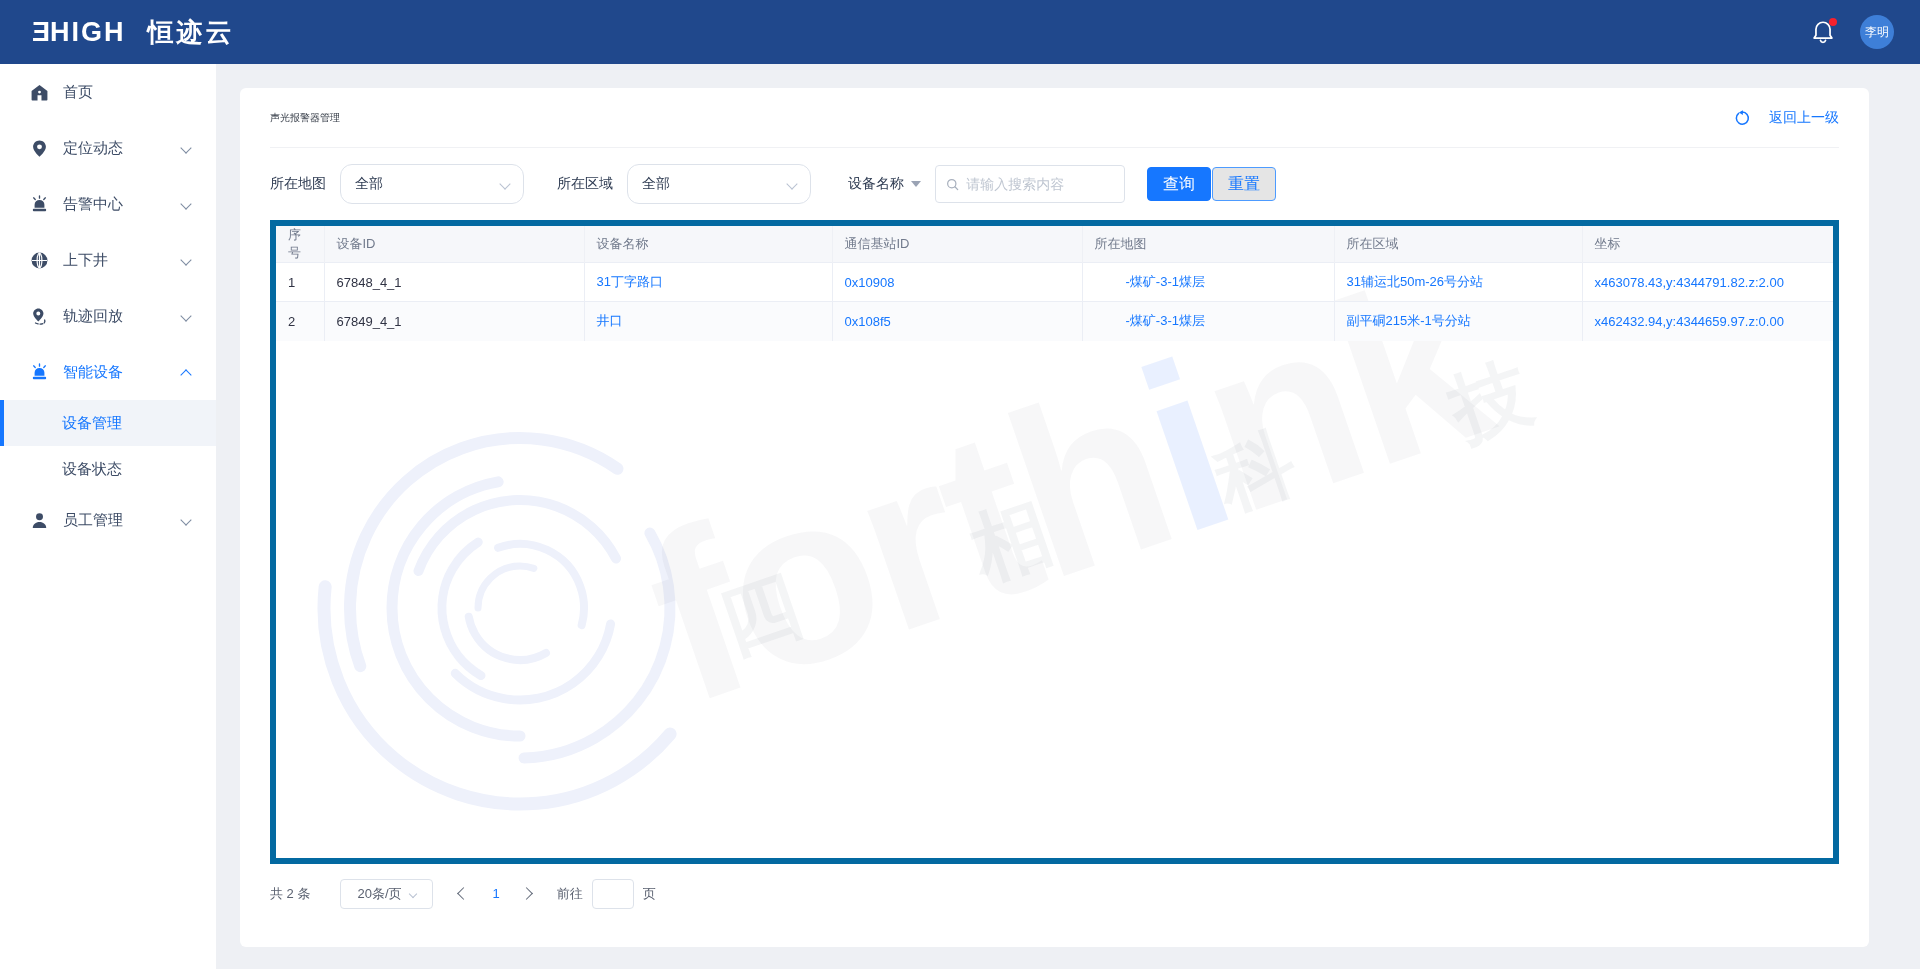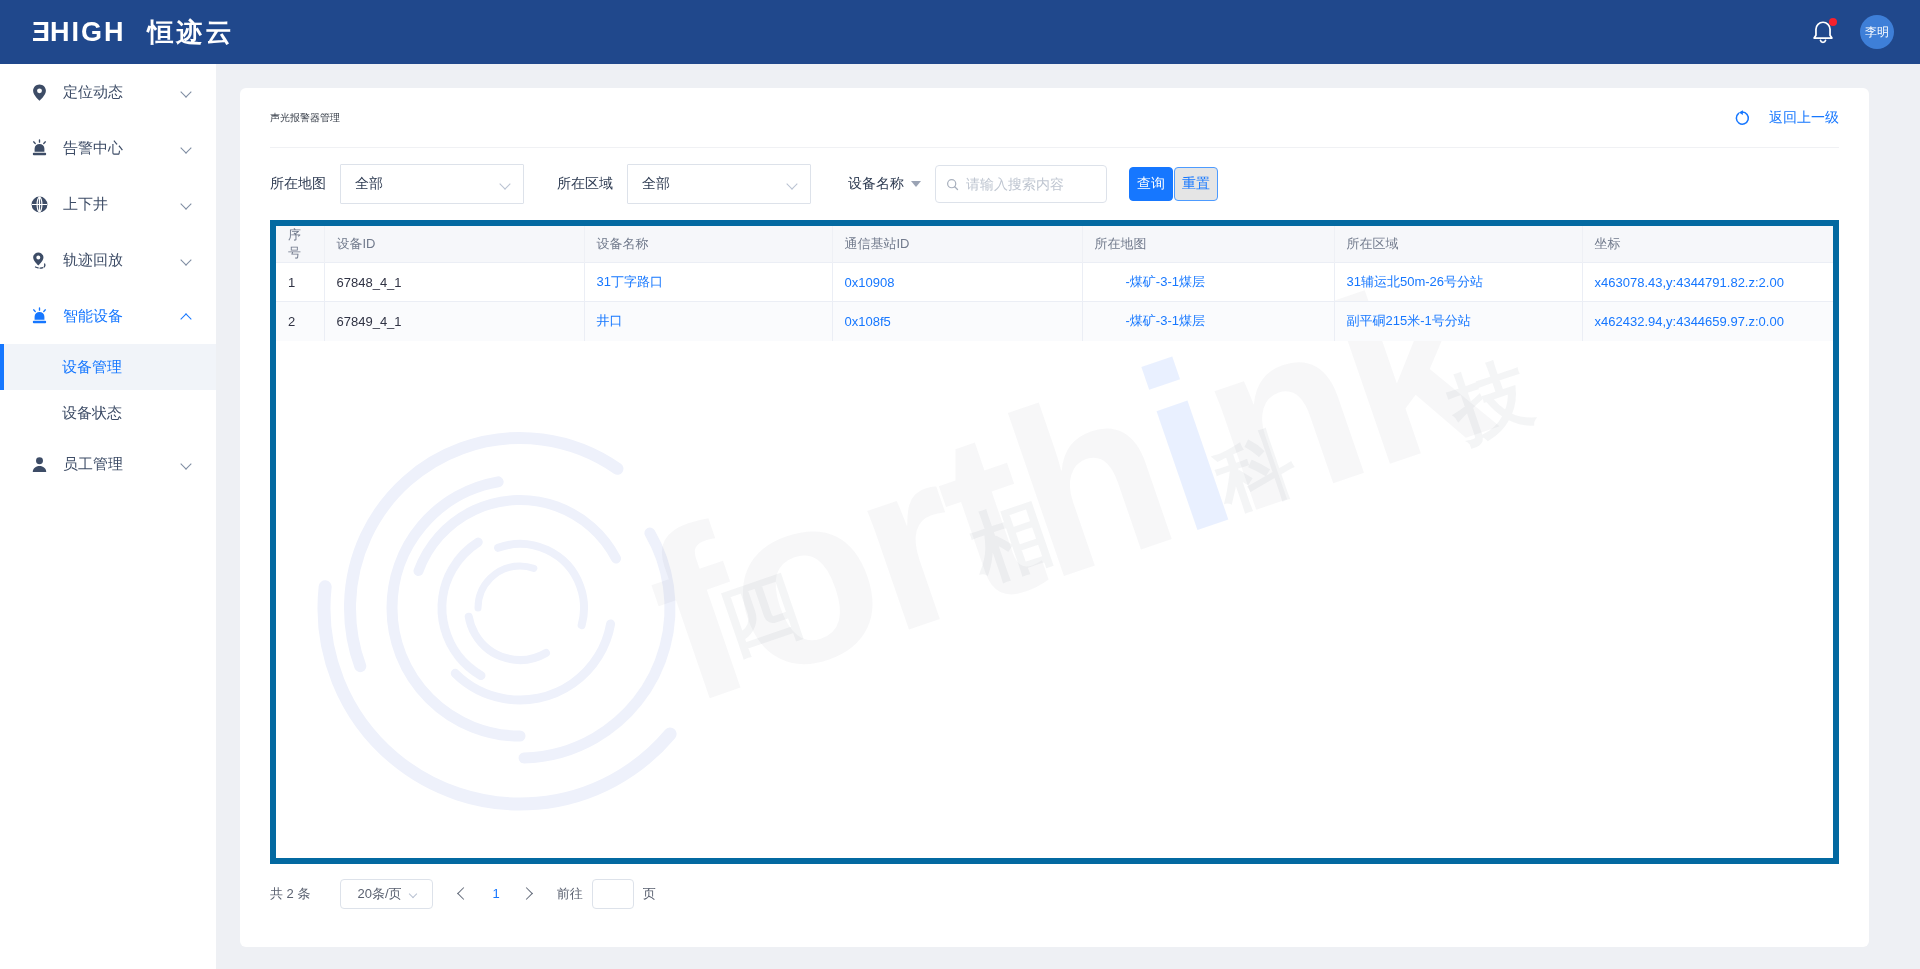--- a/index.html
+++ b/index.html
@@ -66,44 +66,44 @@
     height:60px; display:flex; align-items:center; justify-content:space-between;
     border-bottom:1px solid #f0f1f4;
   }
   .page-title { font-size:10px; font-weight:400; color:#333a45; }
   .back-link { display:flex; align-items:center; gap:19px; color:#1677ff; font-size:14px; cursor:pointer; text-decoration:none; }
 
   
   .filter-row { margin-top:16px; display:flex; align-items:center; }
   .f-label { color:#2e3b52; font-size:14px; }
   .el-select {
-    height:40px; border:1px solid #dde2ea; border-radius:1px; background:#fff;
+    height:40px; border:1px solid #dde2ea; border-radius:12px; background:#fff;
     display:flex; align-items:center; padding:0 14px; cursor:pointer; color:#2e3b52;
   }
   .el-select .chev { border-color:#b9c2d2; margin-left:auto; }
   .sel-map { width:184px; margin-left:14px; }
   .sel-area { width:184px; margin-left:14px; }
   .lbl-area { margin-left:33px; }
   .lbl-name { margin-left:37px; display:flex; align-items:center; gap:7px; cursor:pointer; }
   .caret {
     width:0; height:0; border-left:5px solid transparent; border-right:5px solid transparent;
     border-top:6px solid #9aa3b4; display:inline-block;
   }
   .search-box {
-    margin-left:14px; width:172px; height:38px; border:1px solid #dde2ea; border-radius:4px;
+    margin-left:14px; width:190px; height:38px; border:1px solid #dde2ea; border-radius:4px;
     display:flex; align-items:center; padding:0 10px; background:#fff;
   }
   .search-box input {
     border:none; outline:none; width:100%; font-size:14px; color:#2e3b52; margin-left:7px;
     font-family:inherit; background:transparent;
   }
   .search-box input::placeholder { color:#bfc6d1; }
   .btn {
-    height:34px; border-radius:4px; font-size:14px; cursor:pointer; font-family:inherit;
-    padding:0 7px;
+    height:34px; border-radius:4px; font-size:16px; cursor:pointer; font-family:inherit;
+    padding:0 15px;
   }
   .btn.primary { margin-left:22px; background:#1677ff; border:1px solid #1677ff; color:#fff; }
   .btn.ghost { margin-left:1px; background:#e5e5e5; border:1px solid #4d9bff; color:#1677ff; }
 
   
   .table-wrap { margin-top:16px; border:6px solid #0369a1; }
   table { width:100%; border-collapse:collapse; table-layout:fixed; font-size:13px; }
   th {
     height:36px; background:#f6f7fa; color:#717a8c; font-weight:400; text-align:left;
     padding:0 12px; border-right:1px solid #eef0f5;
@@ -177,20 +177,27 @@
         <span class="red-dot"></span>
       </div>
       <div class="avatar">李明</div>
     </div>
   </header>
 
   <div class="body-row">
 
     <aside class="sidebar">
 
+      <div class="nav-item">
+        <svg class="nav-ic" viewBox="0 0 24 24">
+          <path d="M12 2.5 L22 10 V21 a1 1 0 0 1 -1 1 H14.5 V15.5 h-5 V22 H3 a1 1 0 0 1 -1-1 V10 Z" fill="#3d4c66"></path>
+          <circle cx="12" cy="11.5" r="1.8" fill="#ffffff"></circle>
+        </svg>
+        <span class="nav-label">首页</span>
+      </div>
 
       <div class="nav-item">
         <svg class="nav-ic" viewBox="0 0 24 24">
           <path d="M12 1.8 C7.5 1.8 3.9 5.4 3.9 9.9 c0 5.6 8.1 12.6 8.1 12.6 s8.1-7 8.1-12.6 C20.1 5.4 16.5 1.8 12 1.8 z M12 13 a3.1 3.1 0 1 1 0-6.2 a3.1 3.1 0 0 1 0 6.2 z" fill="#3d4c66"></path>
         </svg>
         <span class="nav-label">定位动态</span>
         <i class="chev"></i>
       </div>
 
       <div class="nav-item">

